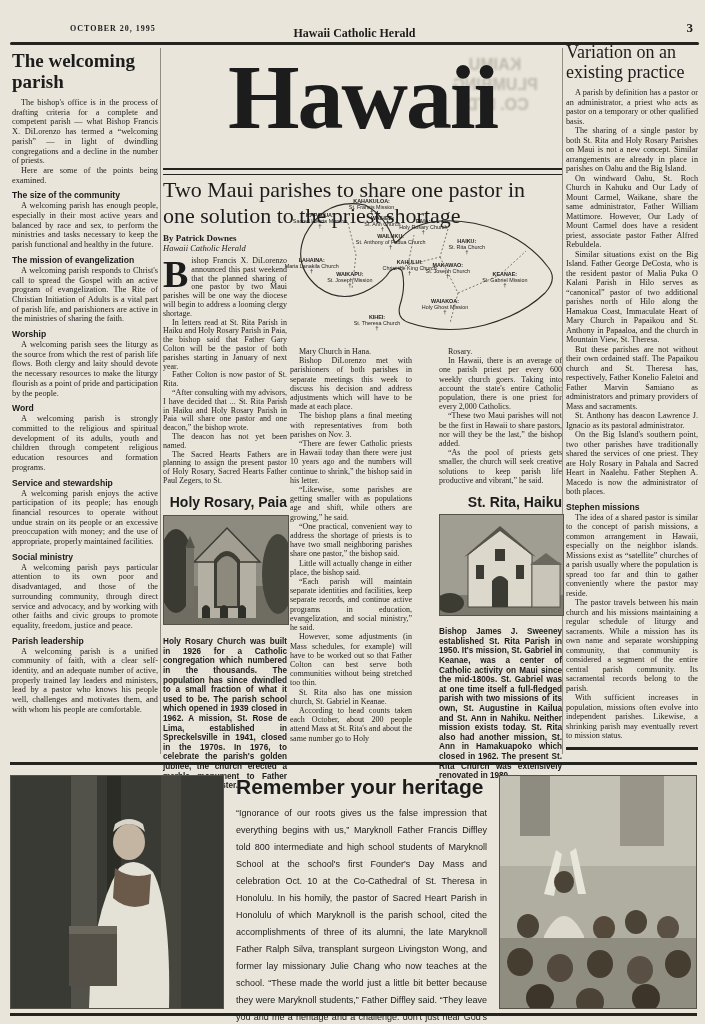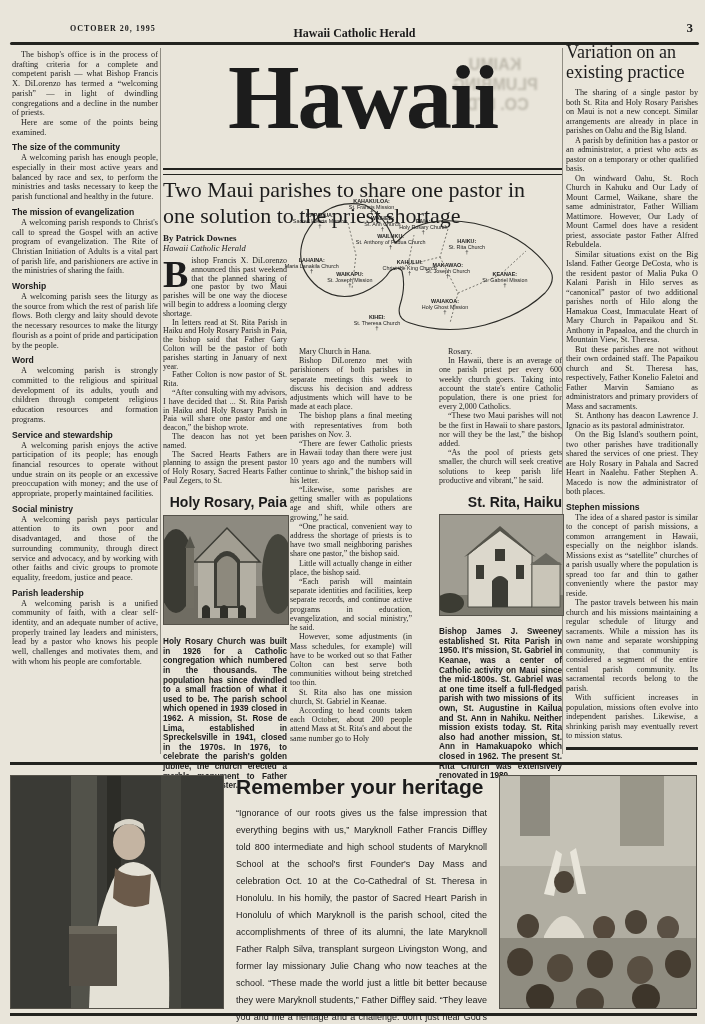--- a/index.html
+++ b/index.html
@@ -74,20 +74,21 @@
   <div class="hdr">
     <span class="hdr-date">OCTOBER 20, 1995</span>
     <span class="hdr-title">Hawaii Catholic Herald</span>
     <span class="hdr-page">3</span>
   </div>
   <div class="hdr-rule"></div>
   <div class="vline" style="left:160px;top:48px;height:706px;"></div>
   <div class="vline" style="left:562px;top:48px;height:706px;"></div>
 
   <aside class="leftcol">
+    <h2>The welcoming parish</h2>
     <div>
   <p class="para">The bishop's office is in the process of drafting criteria for a complete and competent parish — what Bishop Francis X. DiLorenzo has termed a “welcoming parish” — in light of dwindling congregations and a decline in the number of priests.</p>
 
   <p class="para">Here are some of the points being examined.</p>
 </div>
     <div>
   <section>
     <h3 class="subhead">The size of the community</h3>
     <p class="para">A welcoming parish has enough people, especially in their most active years and balanced by race and sex, to perform the ministries and tasks necessary to keep the parish functional and healthy in the future.</p>
   </section>
@@ -312,23 +313,23 @@
         <rect x="55" y="34" width="10" height="12" fill="#3b3b34"></rect>
         <ellipse cx="10" cy="88" rx="14" ry="10" fill="#3c3c33"></ellipse>
       </svg>
     </div>
     <p class="caption" style="left:276px;top:574px;width:123px;">Bishop James J. Sweeney established St. Rita Parish in 1950. It's mission, St. Gabriel in Keanae, was a center of Catholic activity on Maui since the mid-1800s. St. Gabriel was at one time itself a full-fledged parish with two missions of its own, St. Augustine in Kailua and St. Ann in Nahiku. Neither mission exists today. St. Rita also had another mission, St. Ann in Hamakuapoko which closed in 1962. The present St. Rita Church was extensively renovated in 1989.</p>
   </div>
 
   <aside class="rightcol">
     <h2>Variation on an existing practice</h2>
     <div>
+  <p class="para">A parish by definition has a pastor or an administrator, a priest who acts as pastor on a temporary or other qualified basis.</p>
+
   <p class="para">The sharing of a single pastor by both St. Rita and Holy Rosary Parishes on Maui is not a new concept. Similar arrangements are already in place in parishes on Oahu and the Big Island.</p>
-
-  <p class="para">A parish by definition has a pastor or an administrator, a priest who acts as pastor on a temporary or other qualified basis.</p>
 
   <p class="para">On windward Oahu, St. Roch Church in Kahuku and Our Lady of Mount Carmel, Waikane, share the same administrator, Father William Mattimore. However, Our Lady of Mount Carmel does have a resident priest, associate pastor Father Alfred Rebuldela.</p>
 
   <p class="para">Similar situations exist on the Big Island. Father George DeCosta, who is the resident pastor of Malia Puka O Kalani Parish in Hilo serves as “canonical” pastor of two additional parishes north of Hilo along the Hamakua Coast, Immaculate Heart of Mary Church in Papaikou and St. Anthony in Papaaloa, and the church in Mountain View, St. Theresa.</p>
 
   <p class="para">But these parishes are not without their own ordained staff. The Papaikou church and St. Theresa has, respectively, Father Konelio Faletoi and Father Marvin Samiano as administrators and primary providers of Mass and sacraments.</p>
 
   <p class="para">St. Anthony has deacon Lawrence J. Ignacio as its pastoral administrator.</p>
 
   <p class="para">On the Big Island's southern point, two other parishes have traditionally shared the services of one priest. They are Holy Rosary in Pahala and Sacred Heart in Naalehu. Father Stephen A. Macedo is now the administrator of both places.</p>

